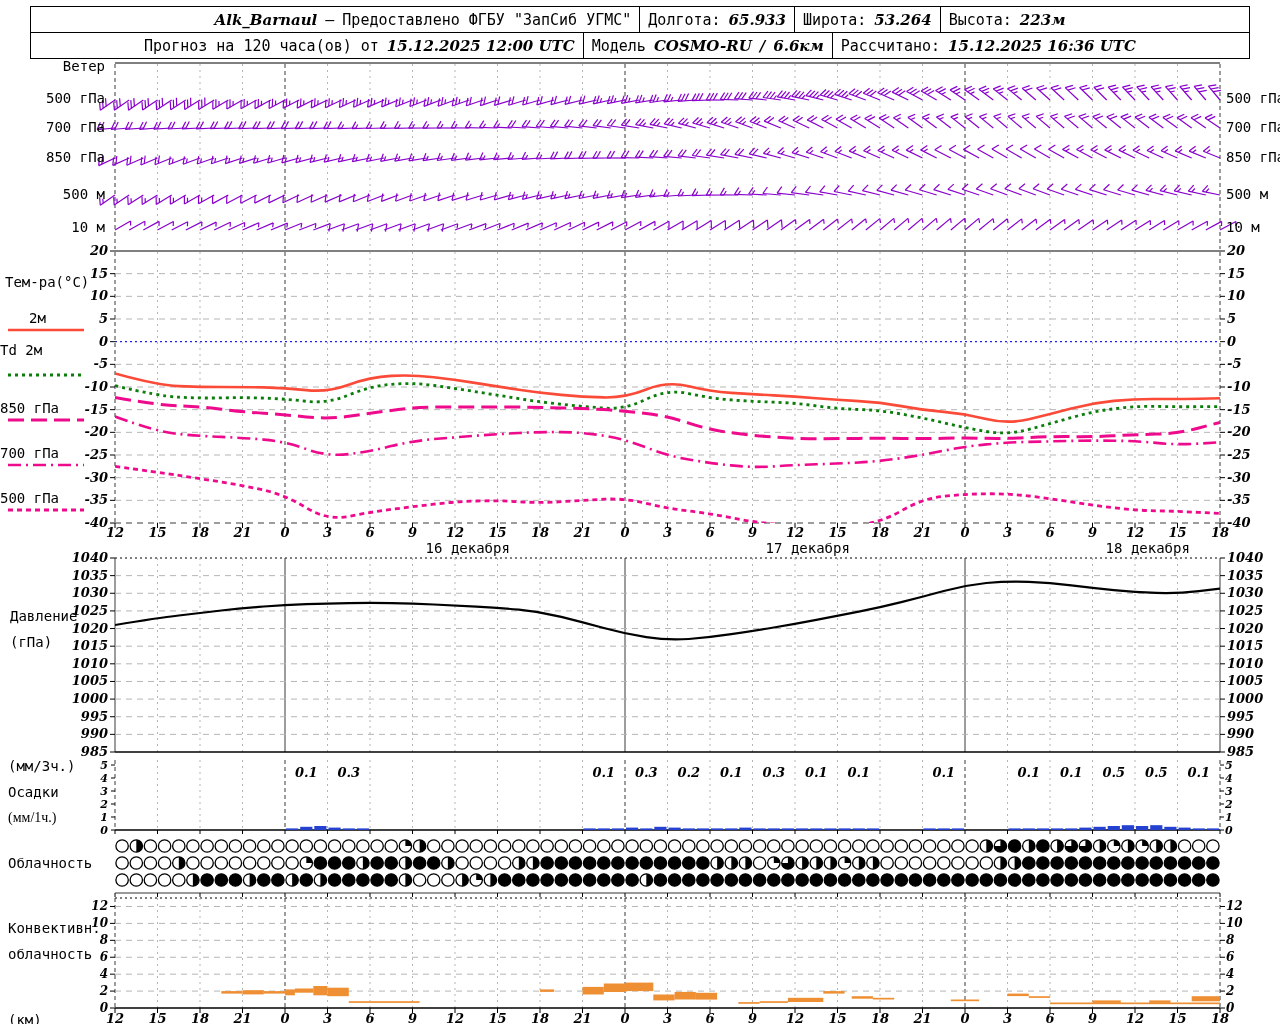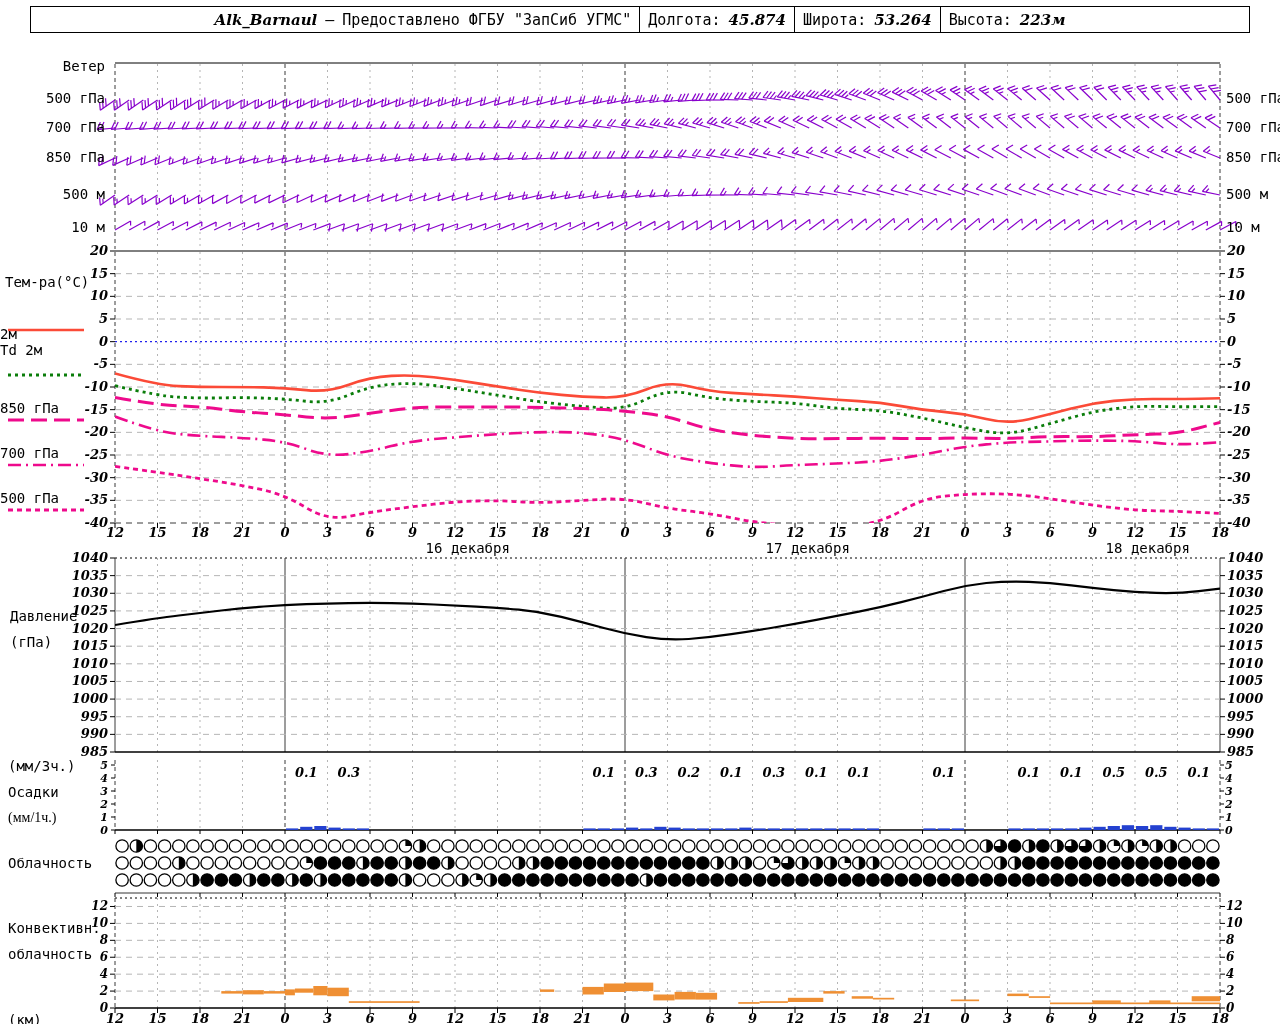--- a/index.html
+++ b/index.html
@@ -2124,45 +2124,57 @@
       <text x="1220" y="1023" font-family="&quot;DejaVu Serif&quot;,serif" font-style="italic" font-weight="bold" font-size="13" fill="#000" text-anchor="middle">18</text>
     </svg>
 
   <div class="hdr">
     <div class="hrow">
       <span class="it">Alk_Barnaul</span>
       <span>—</span>
       <span>Предоставлено ФГБУ "ЗапСиб УГМС"</span>
       <span class="vsep"></span>
       <span>Долгота:</span>
-      <span class="it">45.874</span>
+      <span class="it">65.933</span>
       <span class="vsep"></span>
       <span>Широта:</span>
       <span class="it">53.264</span>
       <span class="vsep"></span>
       <span>Высота:</span>
       <span class="it">223м</span>
+    </div>
+    <div class="hrow">
+      <span>Прогноз на 120 часа(ов) от</span>
+      <span class="it">15.12.2025 12:00 UTC</span>
+      <span class="vsep"></span>
+      <span>Модель</span>
+      <span class="it">COSMO-RU</span>
+      <span class="it">/</span>
+      <span class="it">6.6км</span>
+      <span class="vsep"></span>
+      <span>Рассчитано:</span>
+      <span class="it">15.12.2025 16:36 UTC</span>
     </div>
   </div>
 
   <div class="slabel ra" style="left:20px;top:58px;width:85px;">Ветер</div>
   <div class="slabel ra" style="left:20px;top:90px;width:85px;">500 гПа</div>
   <div class="slabel ra" style="left:20px;top:119px;width:85px;">700 гПа</div>
   <div class="slabel ra" style="left:20px;top:149px;width:85px;">850 гПа</div>
   <div class="slabel ra" style="left:20px;top:186px;width:85px;">500 м</div>
   <div class="slabel ra" style="left:20px;top:219px;width:85px;">10 м</div>
 
   <div class="slabel" style="left:1226px;top:90px;width:60px;">500 гПа</div>
   <div class="slabel" style="left:1226px;top:119px;width:60px;">700 гПа</div>
   <div class="slabel" style="left:1226px;top:149px;width:60px;">850 гПа</div>
   <div class="slabel" style="left:1226px;top:186px;width:60px;">500 м</div>
   <div class="slabel" style="left:1226px;top:219px;width:60px;">10 м</div>
 
   <div class="slabel ce" style="left:5px;top:274px;width:100px;">Тем-ра(°C)</div>
-  <div class="slabel ce" style="left:0px;top:326px;width:95px;">2м</div>
+  <div class="slabel ce" style="left:0px;top:310px;width:95px;padding-left:29px;">2м</div>
   <div class="slabel ce" style="left:0px;top:342px;width:95px;">Td 2м</div>
   <div class="slabel ce" style="left:0px;top:400px;width:95px;">850 гПа</div>
   <div class="slabel ce" style="left:0px;top:445px;width:95px;">700 гПа</div>
   <div class="slabel ce" style="left:0px;top:490px;width:95px;">500 гПа</div>
 
   <div class="slabel ce" style="left:10px;top:608px;width:95px;">Давление</div>
   <div class="slabel ce" style="left:10px;top:634px;width:95px;">(гПа)</div>
 
   <div class="slabel ce" style="left:8px;top:758px;width:95px;">(мм/3ч.)</div>
   <div class="slabel ce" style="left:8px;top:784px;width:95px;">Осадки</div>

